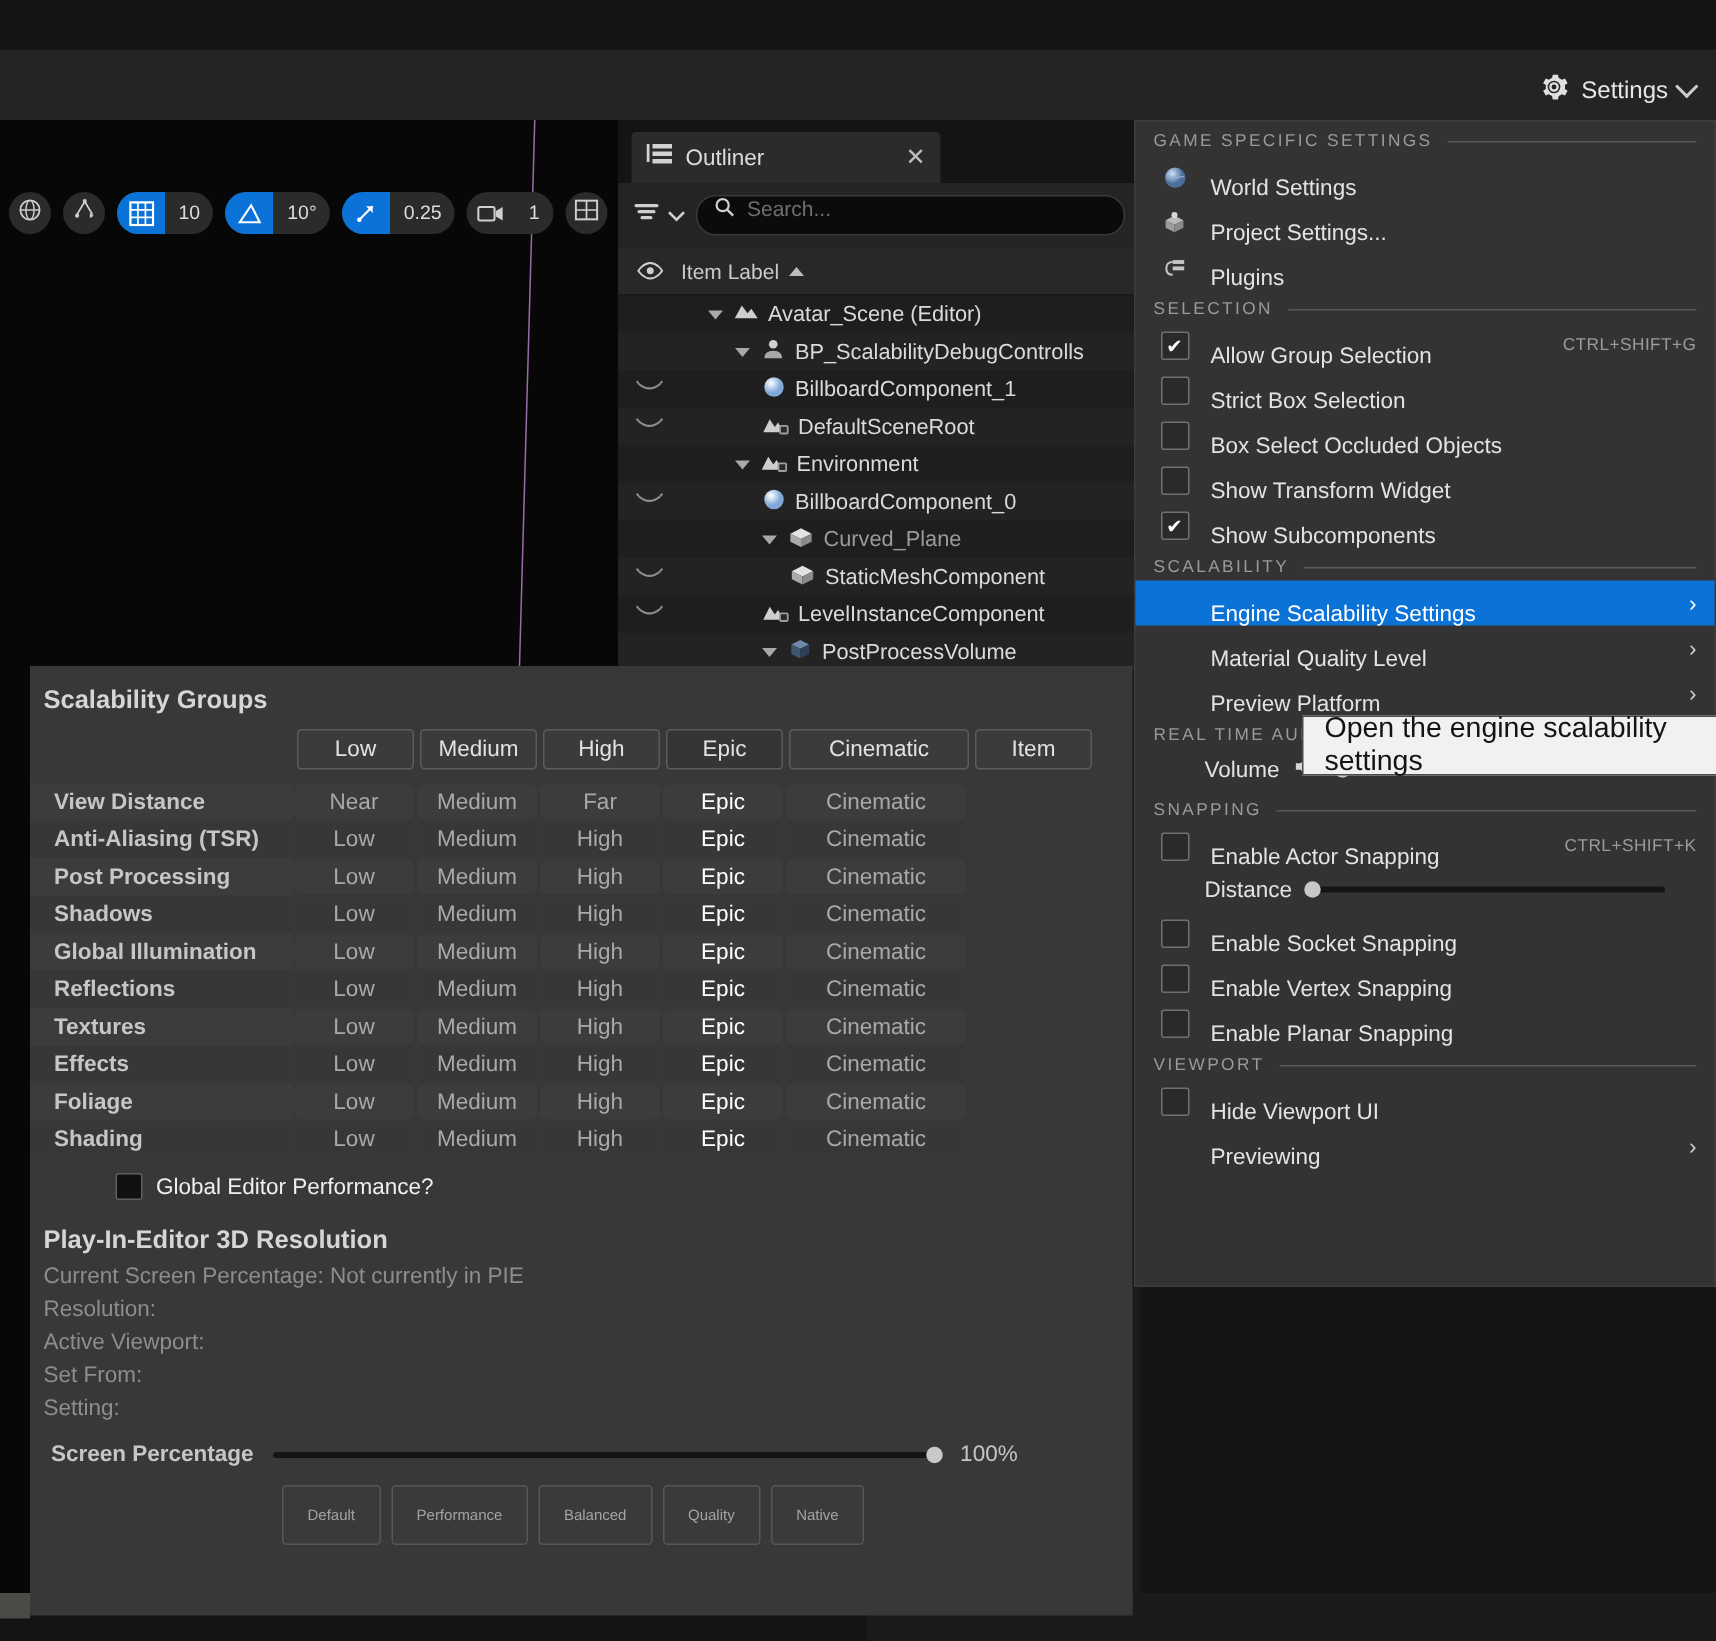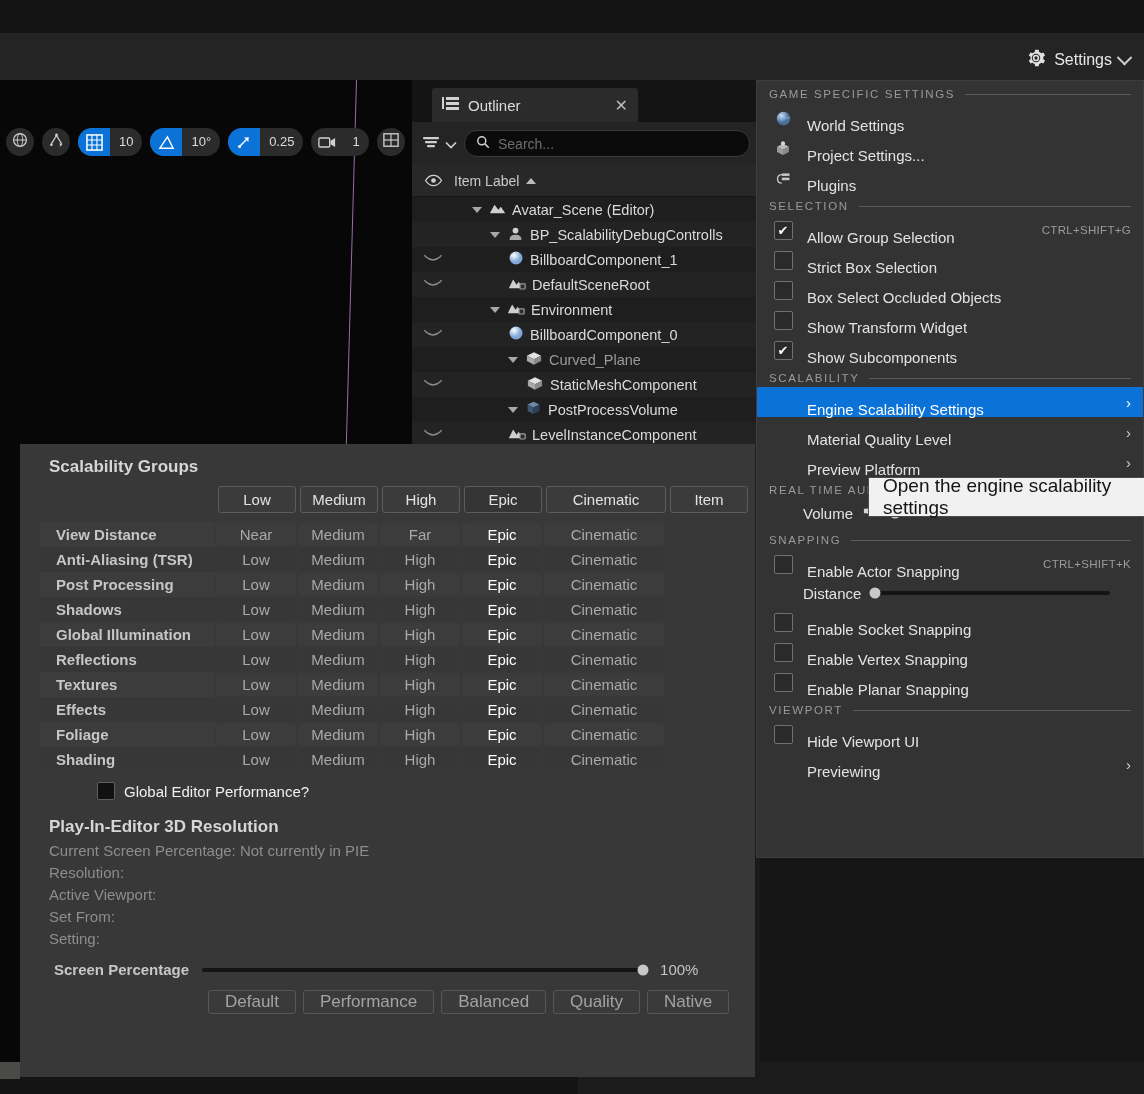--- a/index.html
+++ b/index.html
@@ -33,28 +33,28 @@
   .vp-pill { display: flex; align-items: center; height: 28px; border-radius: 14px; background: #2b2b2b; overflow: hidden; }
   .vp-pill .seg-ico { width: 32px; height: 28px; display: flex; align-items: center; justify-content: center; }
   .vp-pill .seg-ico.on { background: #0b72d8; }
   .vp-pill .seg-val { padding: 0 9px; color: #dcdcdc; font-size: 13px; line-height: 28px; }
   .vp-round { width: 28px; height: 28px; border-radius: 14px; background: #2b2b2b;
               display: flex; align-items: center; justify-content: center; }
 
   
   .outliner { position: absolute; left: 412px; top: 80px; width: 348px; height: 982px; background: #1b1b1b; overflow: hidden; }
   .ol-tabstrip { height: 42px; background: #141414; position: relative; }
-  .ol-tab { position: absolute; left: 20px; top: 8px; width: 206px; height: 34px; background: #2b2b2b;
+  .ol-tab { position: absolute; left: 9px; top: 8px; width: 206px; height: 34px; background: #2b2b2b;
             border-radius: 3px 3px 0 0; display: flex; align-items: center; padding: 0 10px; gap: 9px; }
   .ol-tab .ttl { color: #dcdcdc; font-size: 15px; flex: 1; }
   .ol-tab .x { color: #bdbdbd; font-size: 16px; cursor: pointer; }
   .ol-search-row { height: 43px; background: #242424; display: flex; align-items: center; padding: 0 10px; gap: 7px; }
   .ol-filter { display: flex; align-items: center; gap: 5px; cursor: pointer; }
   .ol-searchbox { flex: 1; height: 27px; background: #0b0b0b; border: 1px solid #3a3a3a; border-radius: 13px;
-                  display: flex; align-items: center; padding: 0 11px; gap: 8px; }
+                  display: flex; align-items: flex-start; padding: 0 11px; gap: 8px; }
   .ol-searchbox .ph { color: #6e6e6e; font-size: 14px; }
   .ol-header { height: 32px; background: #282828; display: flex; align-items: center; border-bottom: 1px solid #171717; }
   .ol-header .eye-cell { width: 42px; display: flex; justify-content: center; }
   .ol-header .lbl { color: #c9c9c9; font-size: 14px; display: flex; align-items: center; gap: 7px; }
   .sort-asc { width: 0; height: 0; border-left: 5px solid transparent; border-right: 5px solid transparent;
               border-bottom: 6px solid #bdbdbd; }
 
   .ol-row { height: 25px; display: flex; align-items: center; font-size: 14.5px; color: #dadada; }
   .ol-row:nth-child(odd) { background: #1e1e1e; }
   .ol-row:nth-child(even) { background: #232323; }
@@ -90,21 +90,21 @@
           background: #c8c8c8; transform: translate(-50%,-50%); }
 
   
   .tooltip { position: absolute; left: 868px; top: 477px; width: 280px; height: 40px;
              background: #f1f1f1; border: 1px solid #4a4a4a; display: flex; align-items: center;
              padding: 0 14px; z-index: 40; }
   .tooltip span { color: #141414; font-size: 19px; }
 
   
   .scal { position: absolute; left: 20px; top: 444px; width: 735px; height: 632px;
-          background: #383838; z-index: 30; padding-left: 20px; }
+          background: #383838; z-index: 30; }
   .scal-title { color: #d6d6d6; font-size: 17px; font-weight: bold; padding: 13px 0 0 9px; }
 
   .level-btns { display: flex; gap: 4px; padding: 9px 0 0 178px; }
   .lvl-btn { width: 78px; height: 27px; border: 1px solid #5c5c5c; border-radius: 3px; background: #3b3b3b;
              color: #e2e2e2; font-size: 15px; display: flex; align-items: center; justify-content: center; cursor: pointer; }
   .lvl-btn.w2 { width: 120px; }
   .lvl-btn.pressed { background: #353535; }
 
   .grid { margin-top: 9px; }
   .g-row { display: flex; align-items: center; height: 25px; }
@@ -122,22 +122,22 @@
   .monitor-row .t { color: #efefef; font-size: 15px; }
 
   .pie-title { color: #d6d6d6; font-size: 17px; font-weight: bold; padding: 17px 0 0 9px; }
   .pie-line { color: #8d8d8d; font-size: 15px; padding: 5px 0 0 9px; }
 
   .sp-row { display: flex; align-items: center; gap: 13px; padding: 14px 0 0 14px; }
   .sp-row .lab { color: #c6c6c6; font-size: 15px; font-weight: bold; }
   .sp-row .pct { color: #c4c4c4; font-size: 15px; }
 
   .preset-btns { display: flex; gap: 7px; padding: 12px 0 0 168px; }
-  .pbtn { height: 24px; padding: 0 16px; border: 1px solid #565656; border-radius: 3px; background: #3a3a3a;
-          color: #a3a3a3; font-size: 17px; display: flex; align-items: center; justify-content: center; cursor: pointer; }
+  .pbtn { height: 40px; padding: 0 16px; border: 1px solid #565656; border-radius: 3px; background: #3a3a3a;
+          color: #a3a3a3; font-size: 10px; display: flex; align-items: center; justify-content: center; cursor: pointer; }
 
   
   .bottom-strip { position: absolute; left: 0; top: 1062px; width: 1144px; height: 32px; background: #1b1b1b; }
   .bottom-left { position: absolute; left: 0; top: 1062px; width: 578px; height: 32px; background: #141414; }
   .bottom-nub { position: absolute; left: 0; top: 1062px; width: 20px; height: 17px; background: #4a4a47; }
   .scal-shadow { position: absolute; left: 20px; top: 1062px; width: 735px; height: 15px; background: #383838; z-index: 31; }
 </style>
 </head>
 <body>
 
@@ -393,45 +393,45 @@
           <span class="body" style="padding-left:72px">
             <span><svg width="18" height="16" viewBox="0 0 20 18">
                 <path d="M2 6.5 L10 2.5 L18 6.5 L10 10.5 Z" fill="#e2e2e2"></path>
                 <path d="M2 6.5 L2 12.5 L10 16.5 L10 10.5 Z" fill="#a9a9a9"></path>
                 <path d="M18 6.5 L18 12.5 L10 16.5 L10 10.5 Z" fill="#8a8a8a"></path>
               </svg></span>
             <span class="name">StaticMeshComponent</span>
           </span>
         </div>
         <div class="ol-row">
+          <span class="eye">
+            <span><svg width="18" height="11" viewBox="0 0 20 12">
+                <path d="M2 3 q8 7 16 0" stroke="#8e8e8e" stroke-width="1.6" fill="none"></path>
+                <line x1="2" y1="3" x2="0.5" y2="1.2" stroke="#8e8e8e" stroke-width="1.5"></line>
+                <line x1="18" y1="3" x2="19.5" y2="1.2" stroke="#8e8e8e" stroke-width="1.5"></line>
+              </svg></span>
+          </span>
+          <span class="body" style="padding-left:54px">
+            <span><svg width="18" height="14" viewBox="0 0 21 16">
+                <path d="M1 14 L6 4 L10 10 L12.5 6.5 L17 14 Z" fill="#cfcfcf"></path>
+                <rect x="14" y="9" width="6" height="6" rx="1" stroke="#9e9e9e" stroke-width="1.4" fill="#2a2a2a"></rect>
+              </svg></span>
+            <span class="name">LevelInstanceComponent</span>
+          </span>
+        </div>
+        <div class="ol-row">
           <span class="eye"></span>
           <span class="body" style="padding-left:54px">
             <span class="tri"></span>
             <span><svg width="17" height="16" viewBox="0 0 20 18">
                 <path d="M3 5 L10 1.5 L17 5 L10 8.5 Z" fill="#6e88a8"></path>
                 <path d="M3 5 L3 12.5 L10 16 L10 8.5 Z" fill="#3f5570"></path>
                 <path d="M17 5 L17 12.5 L10 16 L10 8.5 Z" fill="#2f4058"></path>
               </svg></span>
             <span class="name">PostProcessVolume</span>
-          </span>
-        </div>
-        <div class="ol-row">
-          <span class="eye">
-            <span><svg width="18" height="11" viewBox="0 0 20 12">
-                <path d="M2 3 q8 7 16 0" stroke="#8e8e8e" stroke-width="1.6" fill="none"></path>
-                <line x1="2" y1="3" x2="0.5" y2="1.2" stroke="#8e8e8e" stroke-width="1.5"></line>
-                <line x1="18" y1="3" x2="19.5" y2="1.2" stroke="#8e8e8e" stroke-width="1.5"></line>
-              </svg></span>
-          </span>
-          <span class="body" style="padding-left:54px">
-            <span><svg width="18" height="14" viewBox="0 0 21 16">
-                <path d="M1 14 L6 4 L10 10 L12.5 6.5 L17 14 Z" fill="#cfcfcf"></path>
-                <rect x="14" y="9" width="6" height="6" rx="1" stroke="#9e9e9e" stroke-width="1.4" fill="#2a2a2a"></rect>
-              </svg></span>
-            <span class="name">LevelInstanceComponent</span>
           </span>
         </div>
       </div>
   </div>
 
   <div class="menu" id="menu">
       <div class="sec-head">
         <span class="t">GAME SPECIFIC SETTINGS</span>
         <span class="ln"></span>
       </div>

